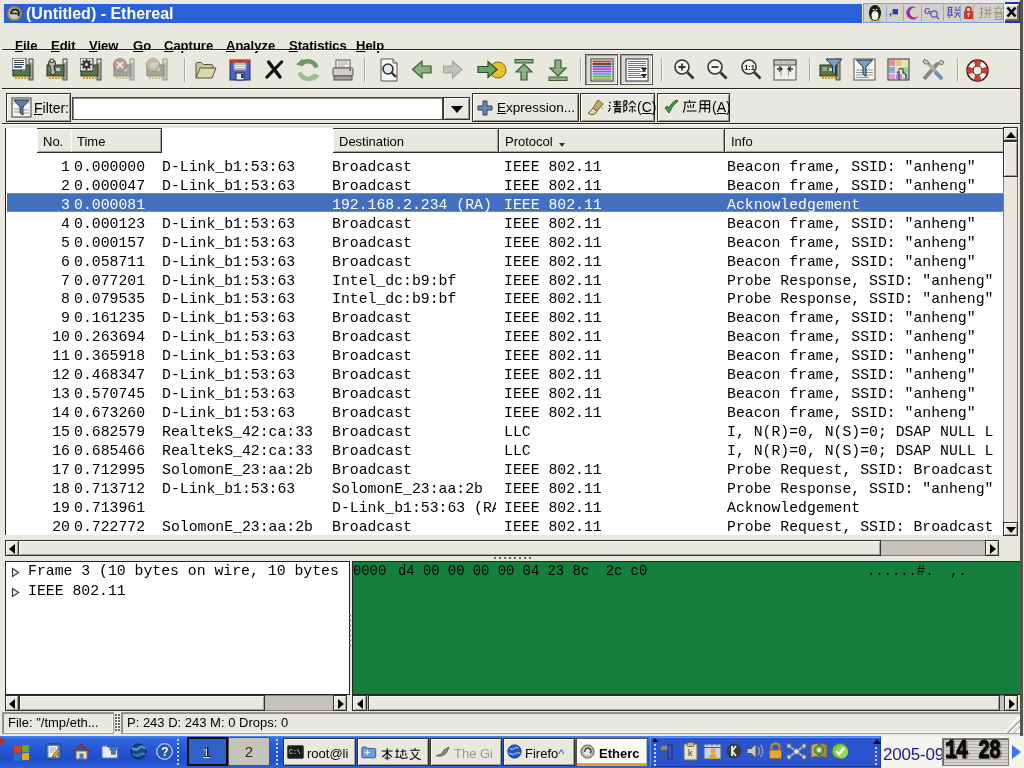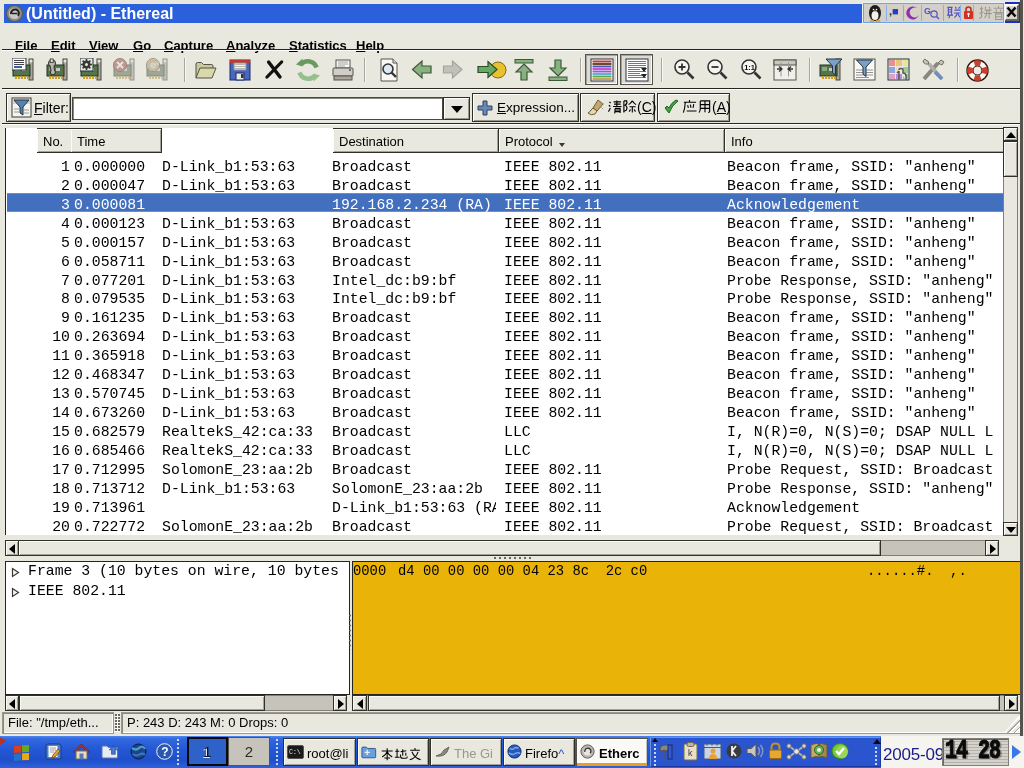--- a/index.html
+++ b/index.html
@@ -38,21 +38,21 @@
 .c5 { left:720px; width:276px; overflow:hidden; }
 #selrow { color:#fff; }
 #selbg { position:absolute; left:1px; width:997px; top:65.3px; height:19px; background:#4270BE; border-top:1px solid #B8862B; border-bottom:1px solid #B8862B; }
 
 .sb { position:absolute; background:#E9E7E0; border:1px solid #827F75; }
 .sbtn { position:absolute; background:#E9E8DF; border:1px solid #30302A; box-shadow:inset 1px 1px 0 #FAFAF6, inset -1px -1px 0 #A5A399; }
 .thumb { position:absolute; background:#E9E8DF; border:1px solid #30302A; box-shadow:inset 1px 1px 0 #FAFAF6, inset -1px -1px 0 #A5A399; }
 .arr { width:0; height:0; position:absolute; }
 
 #treepane { left:5px; top:561px; width:345px; height:134px; background:#fff; border:1px solid #26241E; font-size:14.8px; }
-#hexpane { left:352px; top:561px; width:669px; height:134px; background:#eab308; border:1px solid #26241E; font-size:14.8px; }
+#hexpane { left:352px; top:561px; width:669px; height:134px; background:#15803d; border:1px solid #26241E; font-size:14.8px; }
 
 .sunken { position:absolute; border:1px solid #9A988E; box-shadow:inset 1px 1px 0 #8A887E, inset -1px -1px 0 #FFF; }
 
 #taskbar { left:0; top:736px; width:1024px; height:32px; background:linear-gradient(#4E86F0 0%, #3268E0 9%, #2558D6 40%, #1F4ECA 75%, #2E62DC 100%); }
 .tbtn { position:absolute; top:2px; height:28px; background:#E9E8DF; border:1px solid #30302A; box-shadow:inset 1px 1px 0 #FAFAF6, inset -1px -1px 0 #A5A399; font-size:13px; }
 </style>
 </head>
 <body>
 
 <div class="abs" style="left:0;top:0;width:1024px;height:736px;background:#E9E8DF;"></div>

